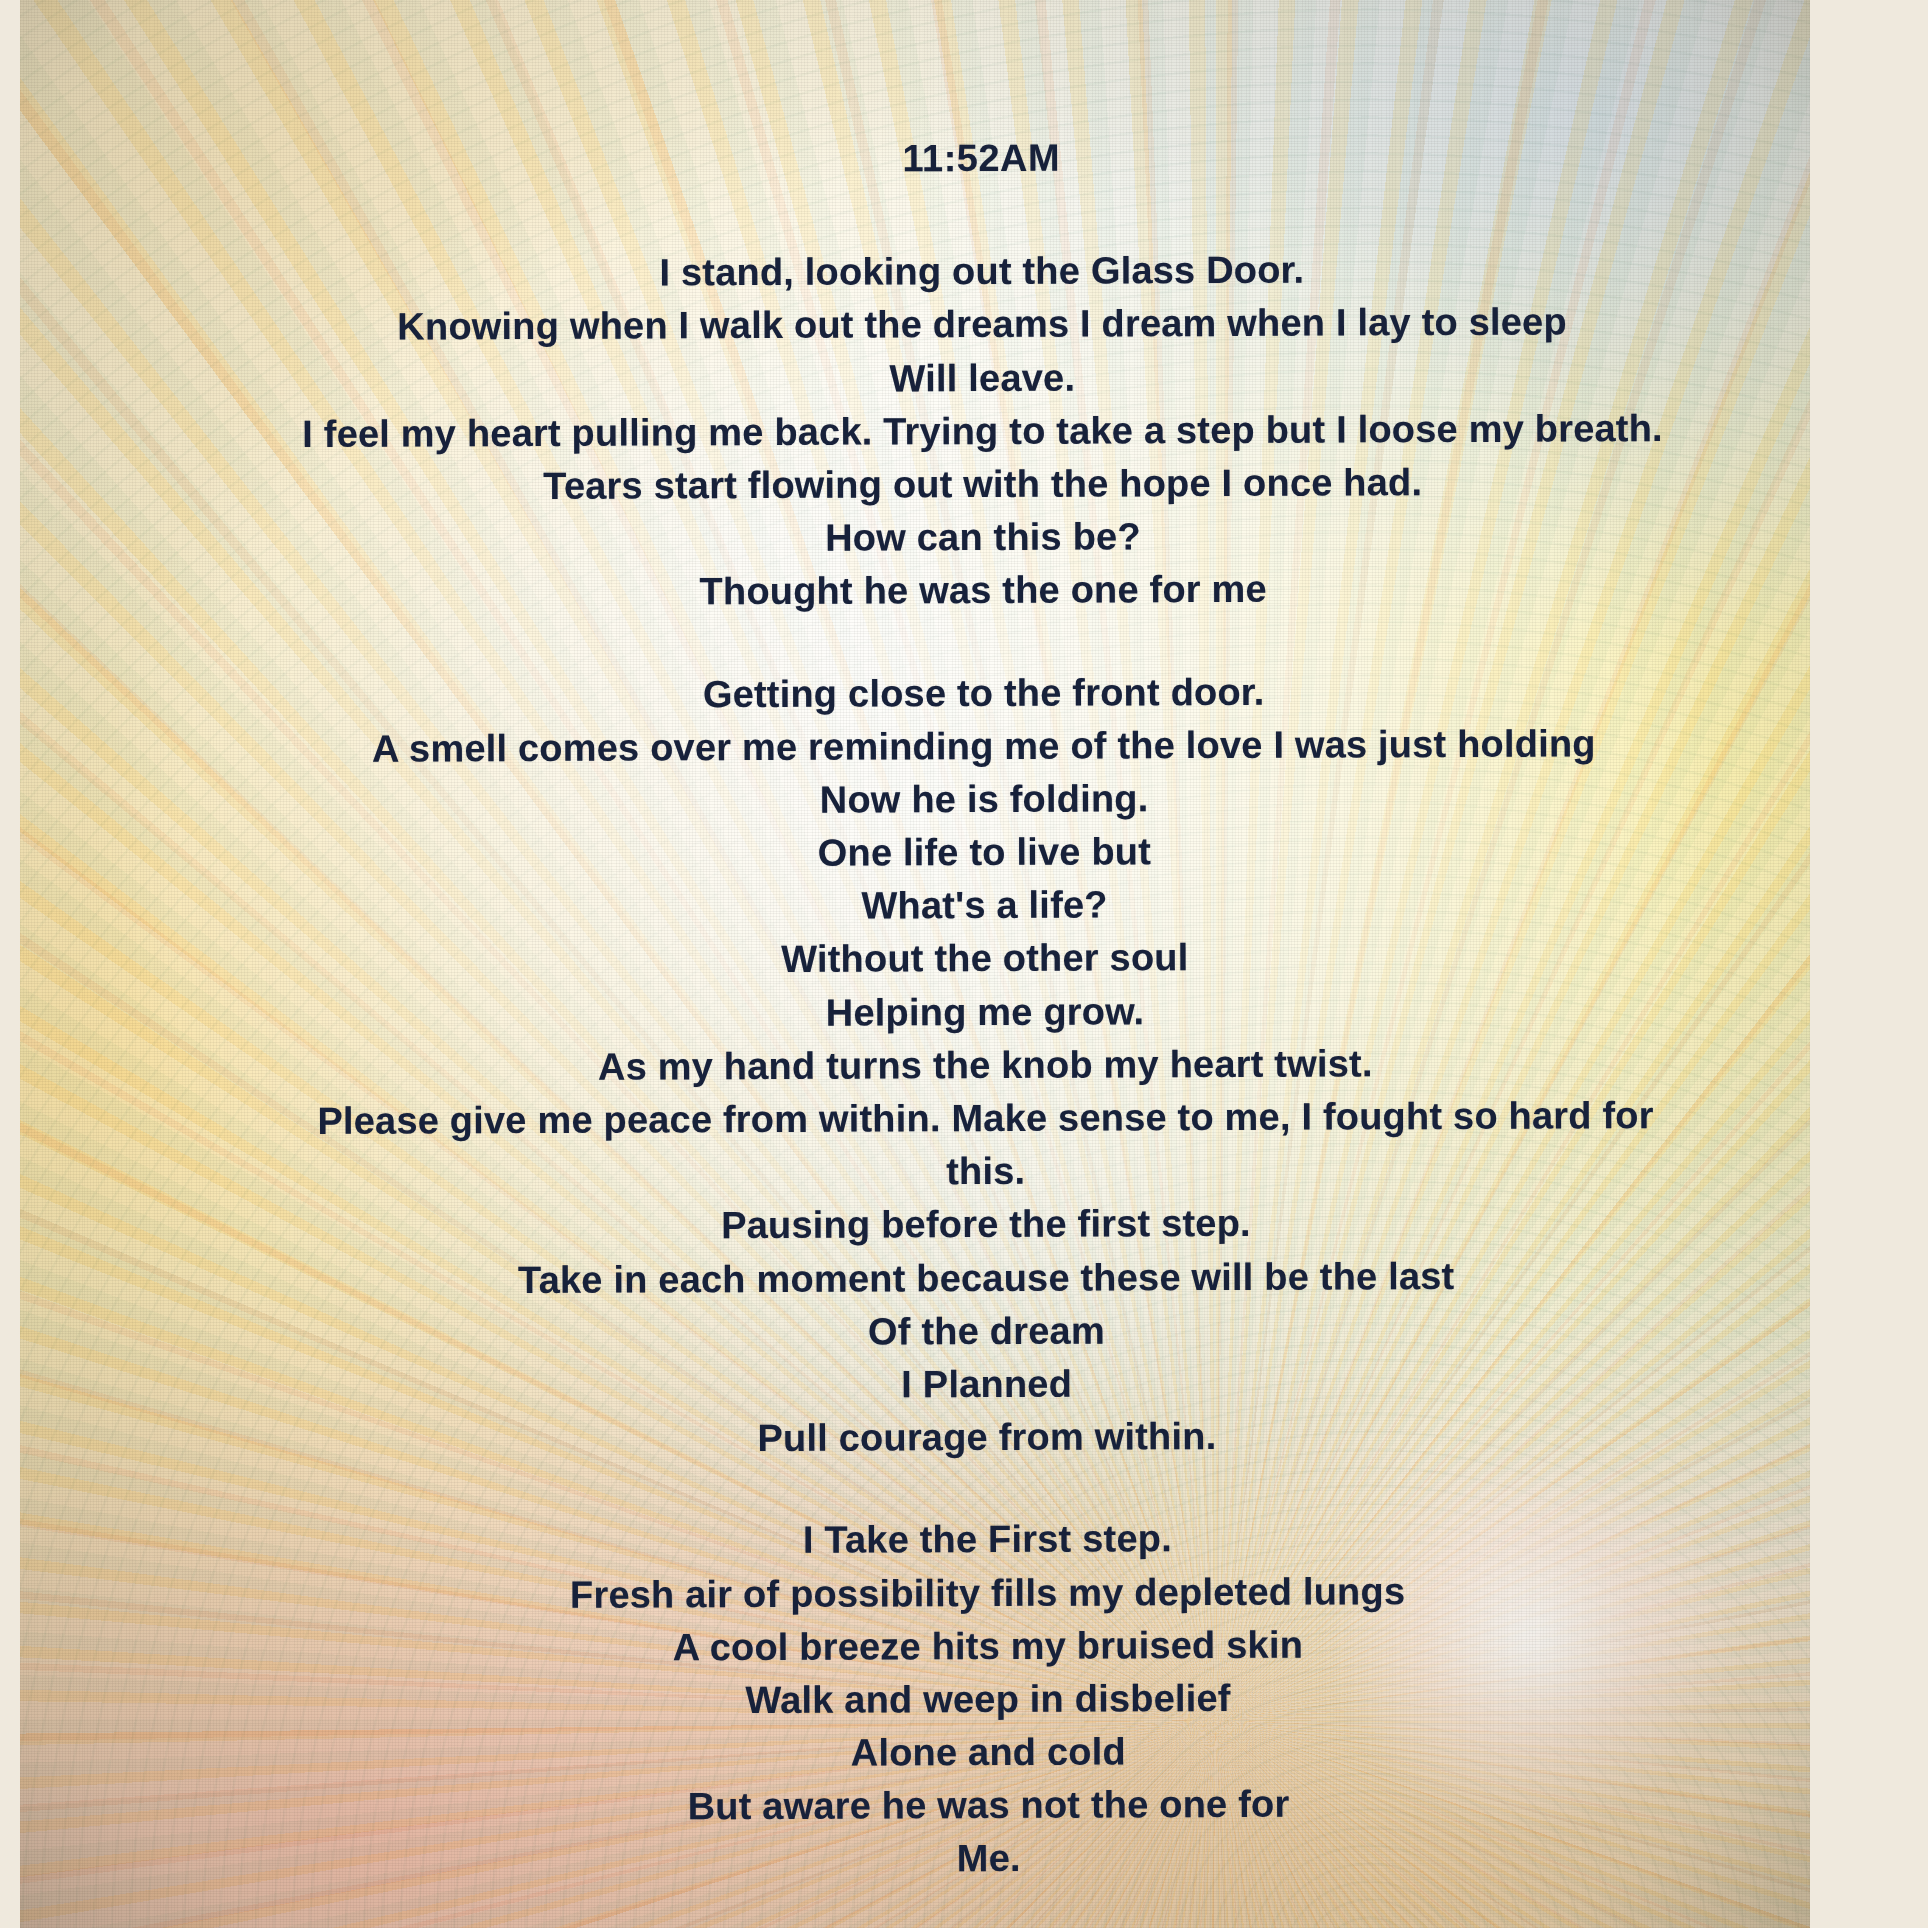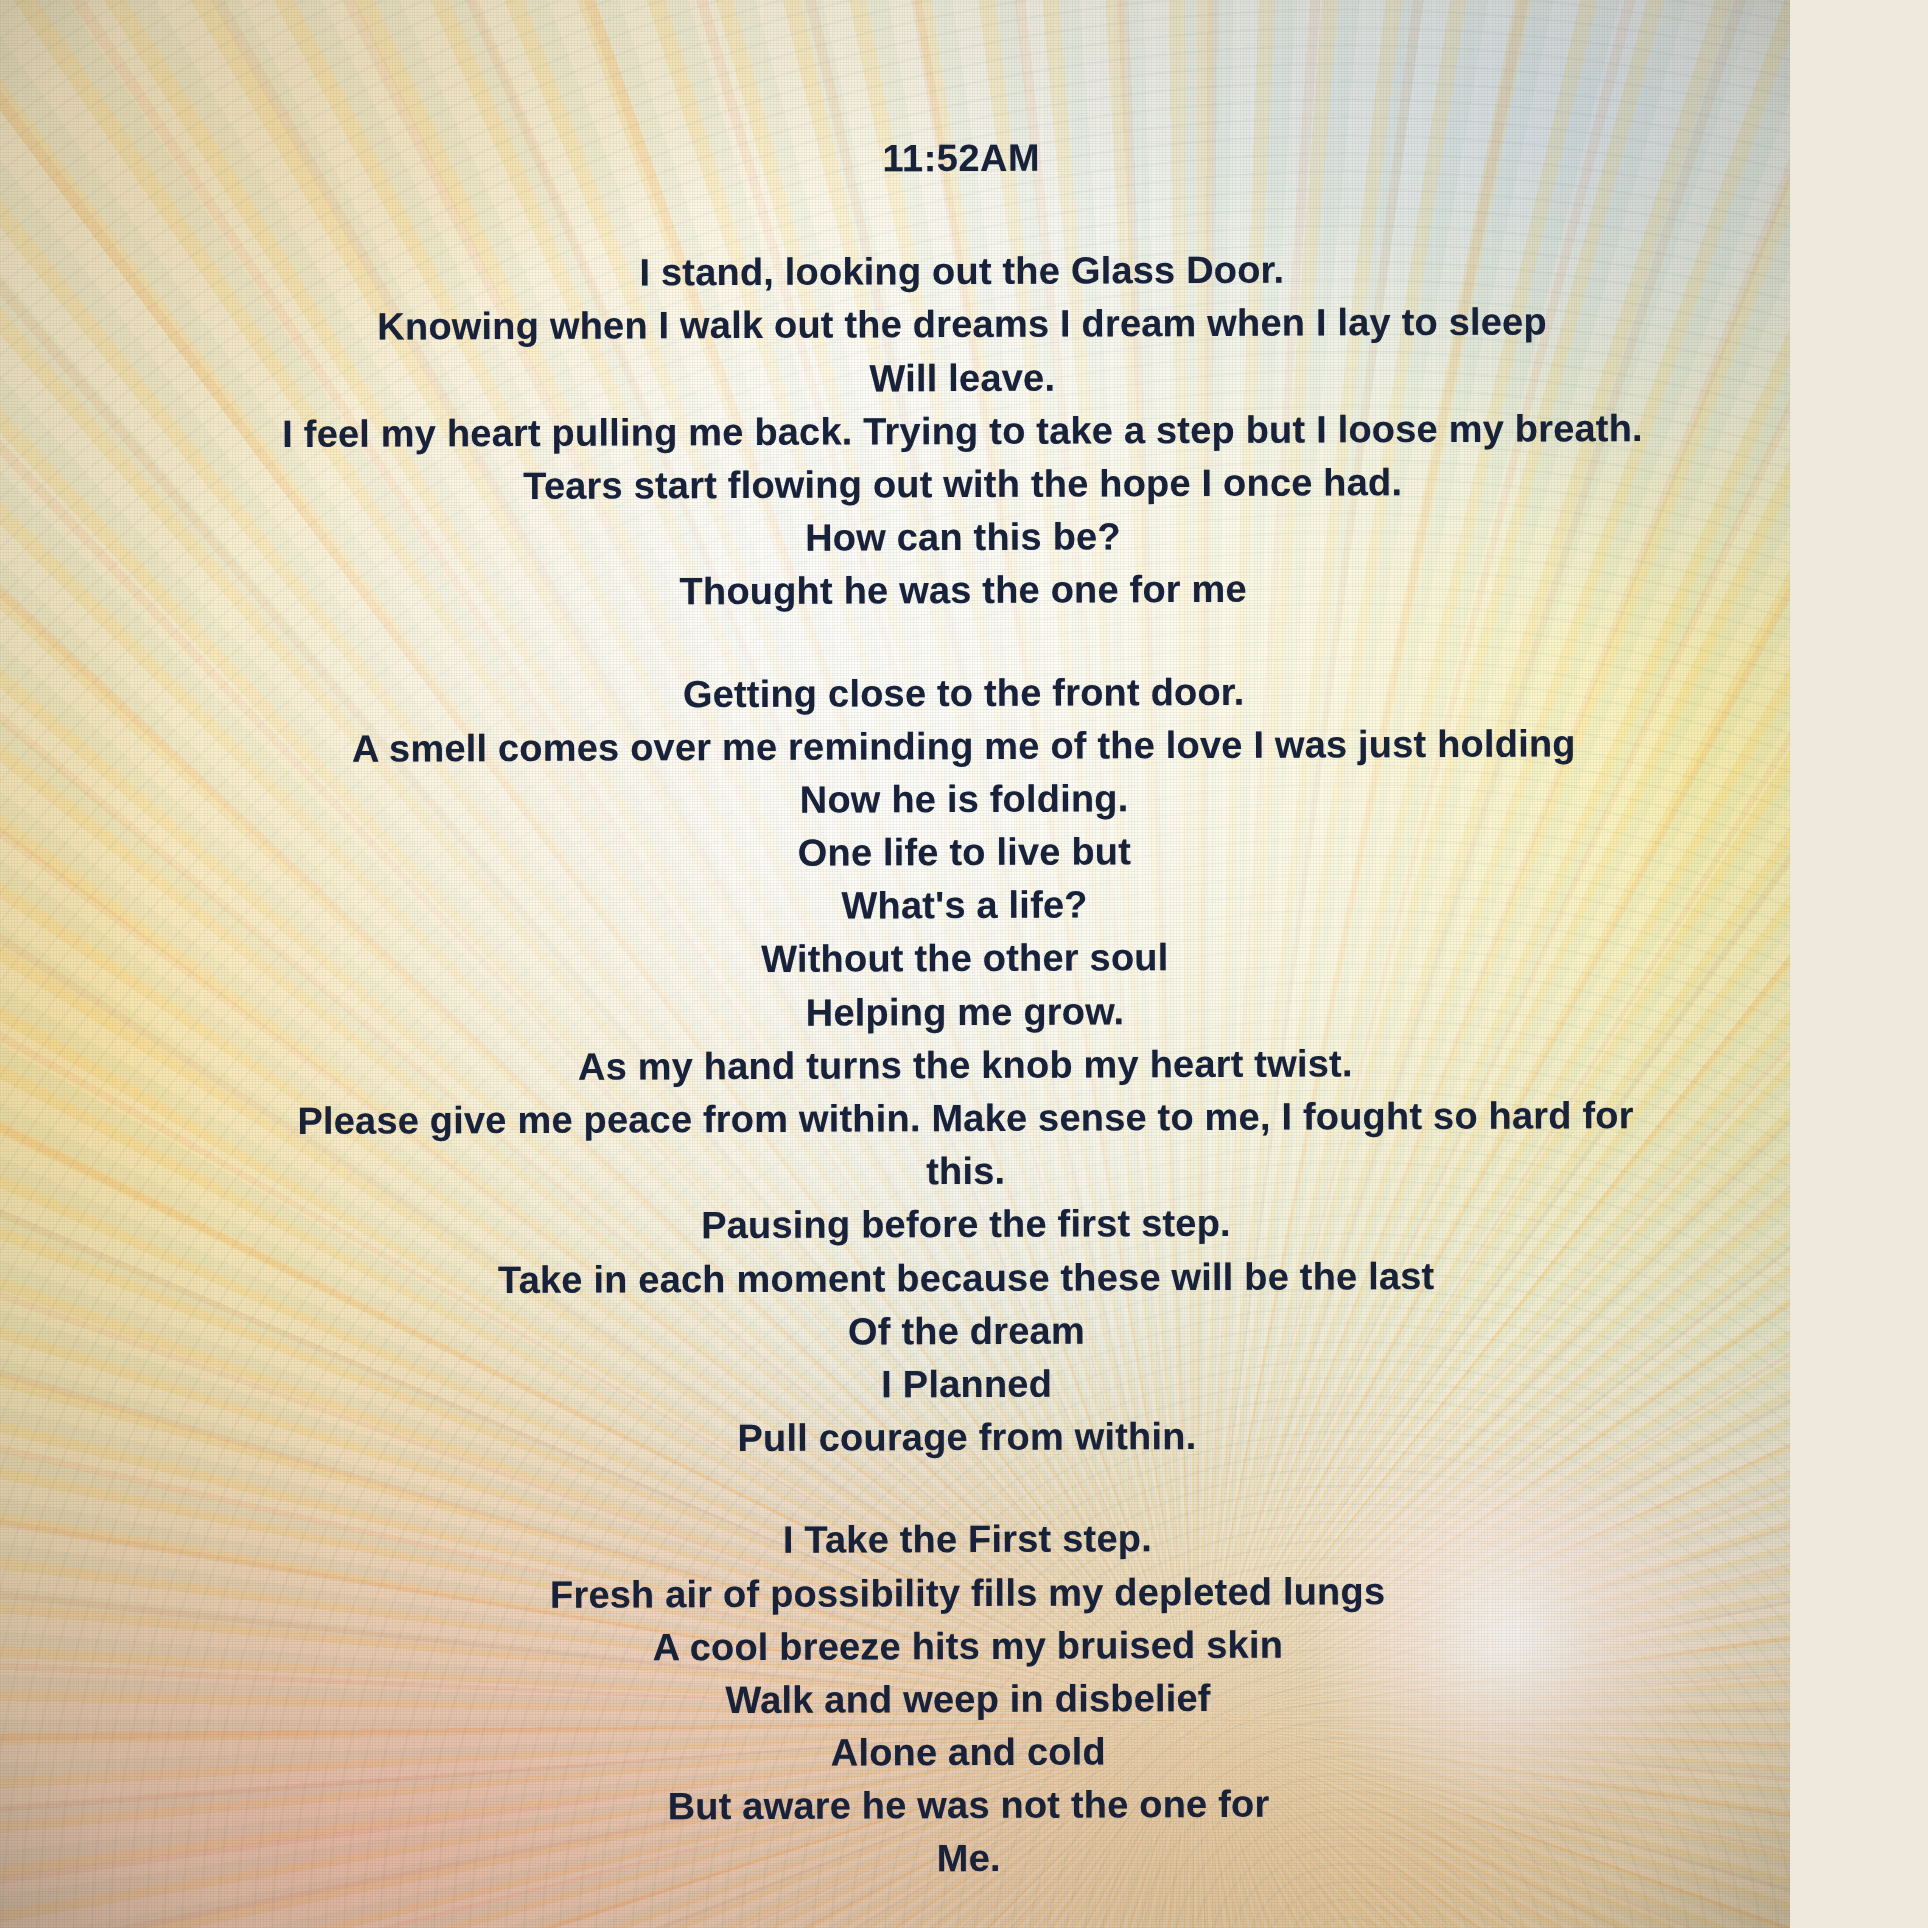--- a/index.html
+++ b/index.html
@@ -10,20 +10,21 @@
     overflow: hidden;
     background: #efe9dd;
   }
 
   #poem-page {
     position: relative;
     width: 1790px;
     height: 1928px;
     overflow: hidden;
     font-family: "Liberation Sans", sans-serif;
+    margin-left: 20px;
   }
 
   
   .bg-base {
     position: absolute;
     inset: 0;
     background:
       radial-gradient(120% 100% at 48% 18%, #fdfbf0 0%, #f7f3e2 22%, #f2efdd 38%, #ece9d6 52%, #e3e4cf 66%, #d9ddc6 80%, #cfd6bd 100%);
   }
 

